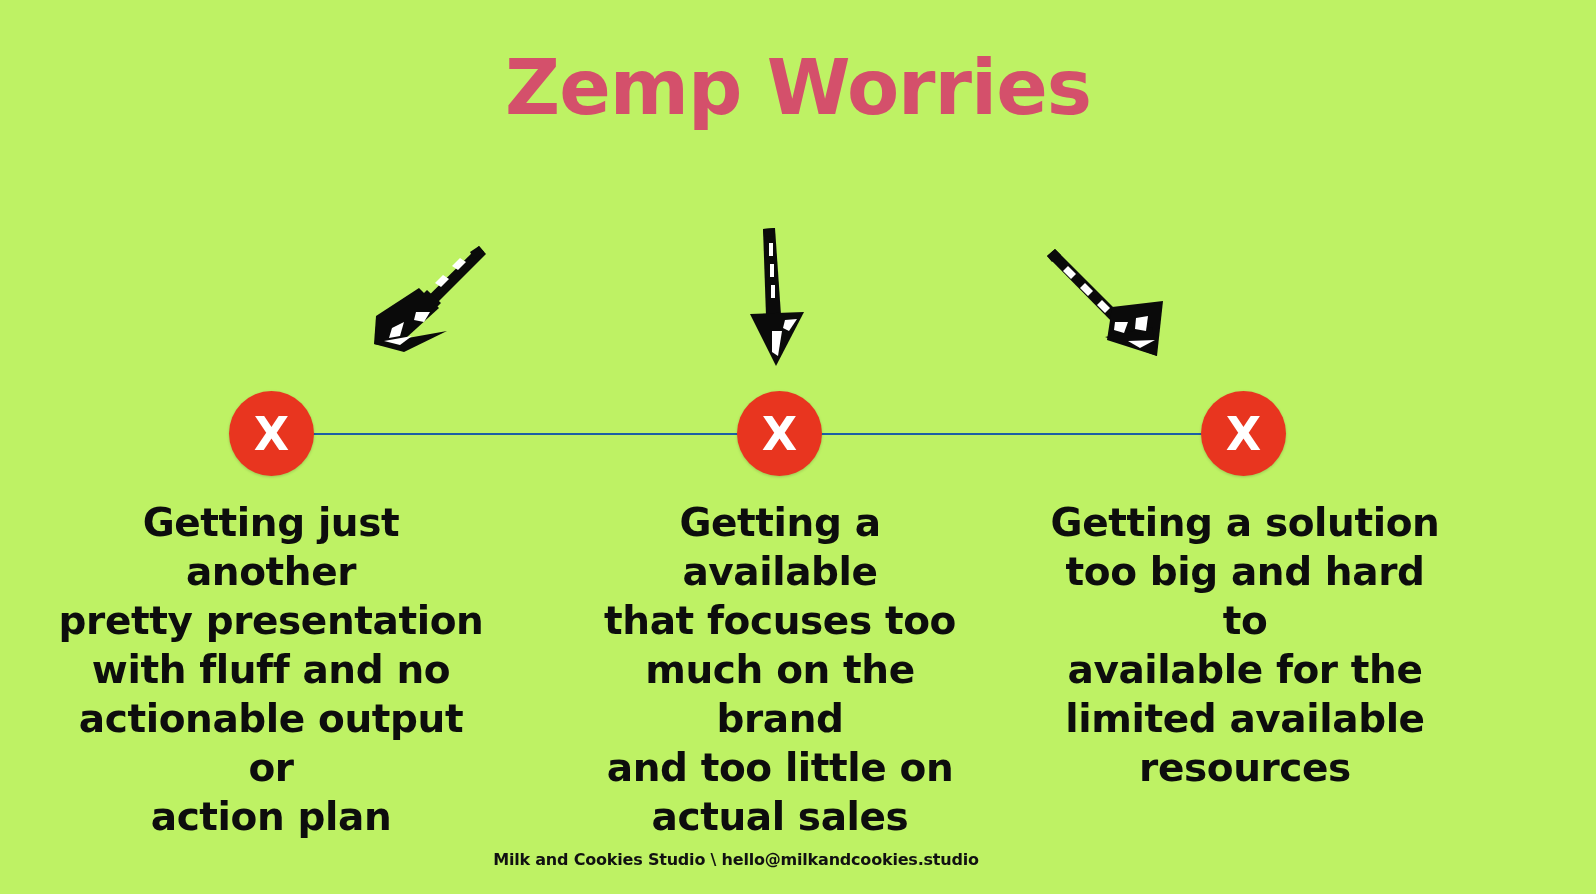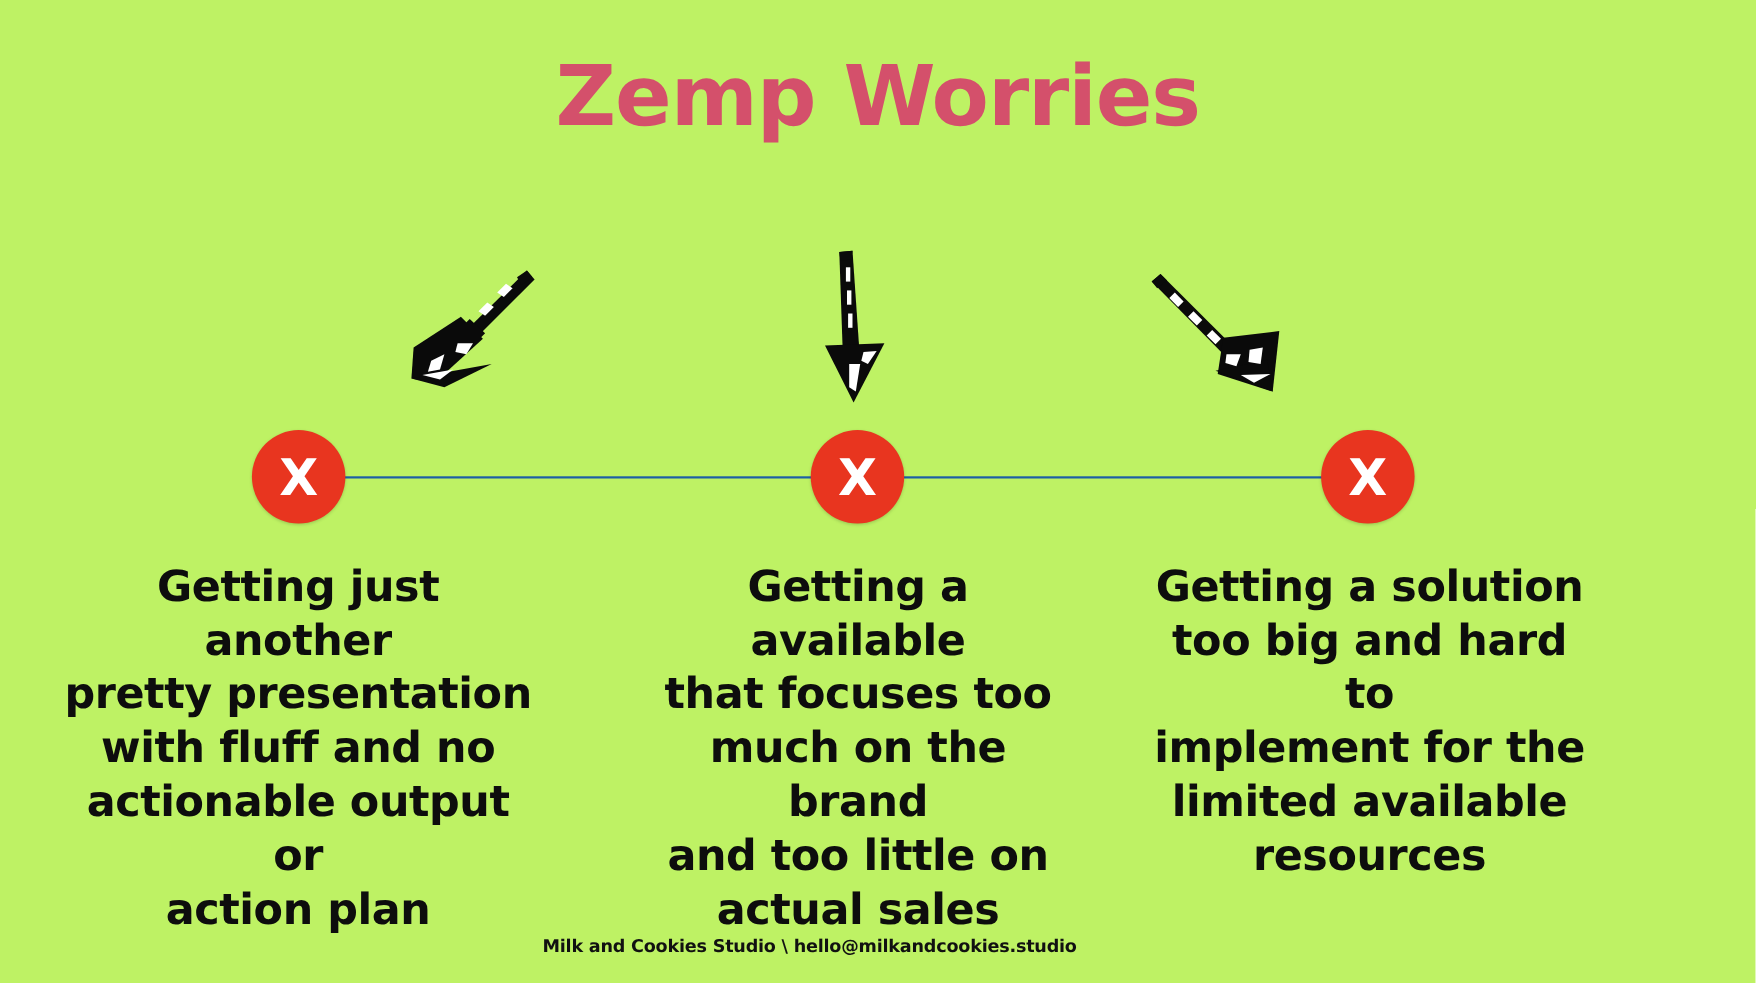--- a/index.html
+++ b/index.html
@@ -83,21 +83,21 @@
     user-select: none;
   }
   .marker-1 { left: 229px; }
   .marker-2 { left: 737px; }
   .marker-3 { left: 1201px; }
 
   
   .columns {
     position: absolute;
     left: 0;
-    top: 509px;
+    top: 498px;
     width: 1496px;
     height: 260px;
   }
   .col {
     position: absolute;
     top: 0;
     text-align: center;
     font-family: "DejaVu Sans", sans-serif;
     font-size: 39px;
     font-weight: 700;
@@ -198,21 +198,21 @@
     <div class="col col-2">
       <div>Getting a available</div>
       <div>that focuses too</div>
       <div>much on the brand</div>
       <div>and too little on</div>
       <div>actual sales</div>
     </div>
     <div class="col col-3">
       <div>Getting a solution</div>
       <div>too big and hard to</div>
-      <div>implement for the</div>
+      <div>available for the</div>
       <div>limited available</div>
       <div>resources</div>
     </div>
   </div>
 
   <div class="footer">Milk and Cookies Studio \ hello@milkandcookies.studio</div>
 
 </div>
 
 </body></html>

